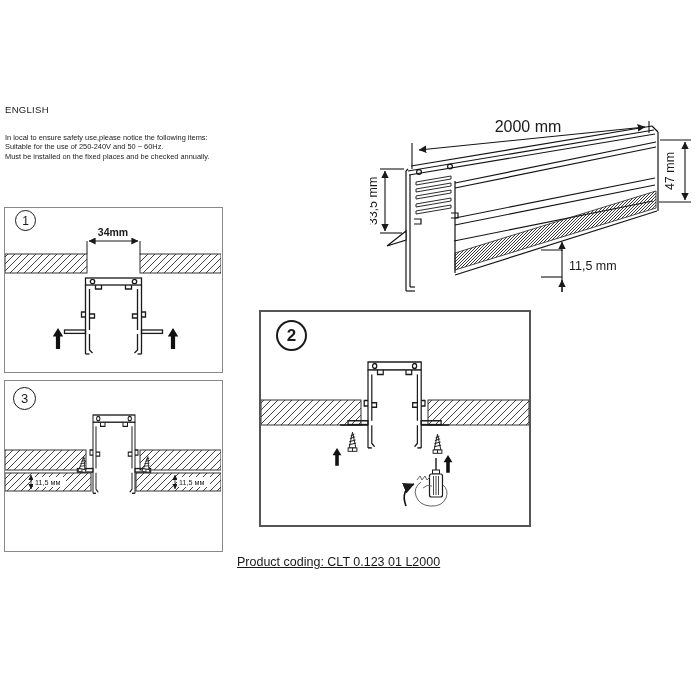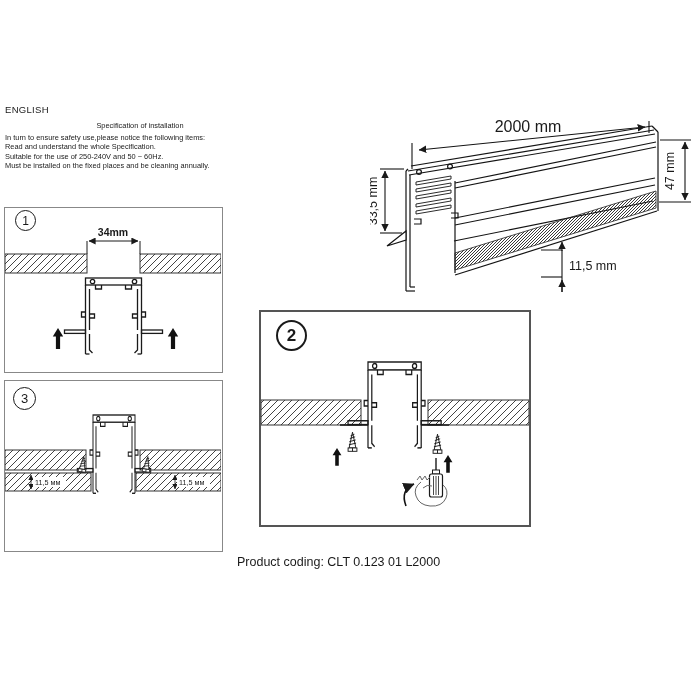--- a/index.html
+++ b/index.html
@@ -12,21 +12,21 @@
   .box1{left:4px;top:207px;width:219px;height:166px;border:1.2px solid #888;}
   .box3{left:4px;top:380px;width:219px;height:172px;border:1.2px solid #888;}
   .box2{left:259px;top:310px;width:272px;height:217px;border:2px solid #555;}
   .badge{position:absolute;border:1.4px solid #1a1a1a;border-radius:50%;display:flex;
          align-items:center;justify-content:center;background:#fff;}
   .badge.b1{left:10px;top:2px;width:19px;height:19px;font-size:12px;}
   .badge.b3{left:8px;top:6px;width:21px;height:21px;font-size:13px;}
   .badge.b2{left:15px;top:8px;width:27px;height:27px;font-size:17px;font-weight:600;border-width:2px;}
   .boxsvg{position:absolute;left:0;top:0;}
   .p3d{position:absolute;left:370px;top:95px;}
-  .footer{position:absolute;left:237px;top:555px;font-size:12.5px;}
+  .footer{position:absolute;left:237px;top:555px;font-size:12.5px;text-decoration:underline;}
   svg text{font-family:"Liberation Sans", sans-serif;fill:#1a1a1a;}
   .defs{position:absolute;width:0;height:0;}
 </style>
 </head>
 <body>
 
 <svg class="defs" aria-hidden="true">
   <defs>
     <pattern id="hA" width="7" height="7" patternUnits="userSpaceOnUse">
       <path d="M-1,8 L8,-1" stroke="#444" stroke-width="1" fill="none"></path>
@@ -67,27 +67,25 @@
       <rect x="-4.2" y="-1" width="8.4" height="3.2"></rect>
       <line x1="0" y1="-1" x2="0" y2="2.2"></line>
     </g>
     <path id="barrow" d="M0,0 L5.2,8.5 H2.1 V21 H-2.1 V8.5 H-5.2 Z" fill="#111" stroke="none"></path>
   </defs>
 </svg>
 
 <div class="canvas">
 
   <div class="lang">ENGLISH</div>
-  <div class="spec-title">Specification of installation</div>
 
   <div class="instructions">
-    <div>In turn to ensure safety use,please notice the following items:</div>
-    <div>Read and understand the whole Specification.</div>
+    <div>In local to ensure safety use,please notice the following items:</div>
     <div>Suitable for the use of 250-240V and 50 ~ 60Hz.</div>
-    <div>Must be installed on the fixed places and be cleaning annually.</div>
+    <div>Must be installed on the fixed places and be checked annually.</div>
   </div>
 
   <svg class="p3d" width="330" height="210" viewBox="370 95 330 210">
     <g fill="none" stroke="#141414" stroke-width="1.2">
 
       <path d="M411,166 L652,126"></path>
       <path d="M652,126 L658,132"></path>
       <path d="M658,132 V211"></path>
       <path d="M408,171 L654,130"></path>
       <path d="M409,175 L655,134"></path>

